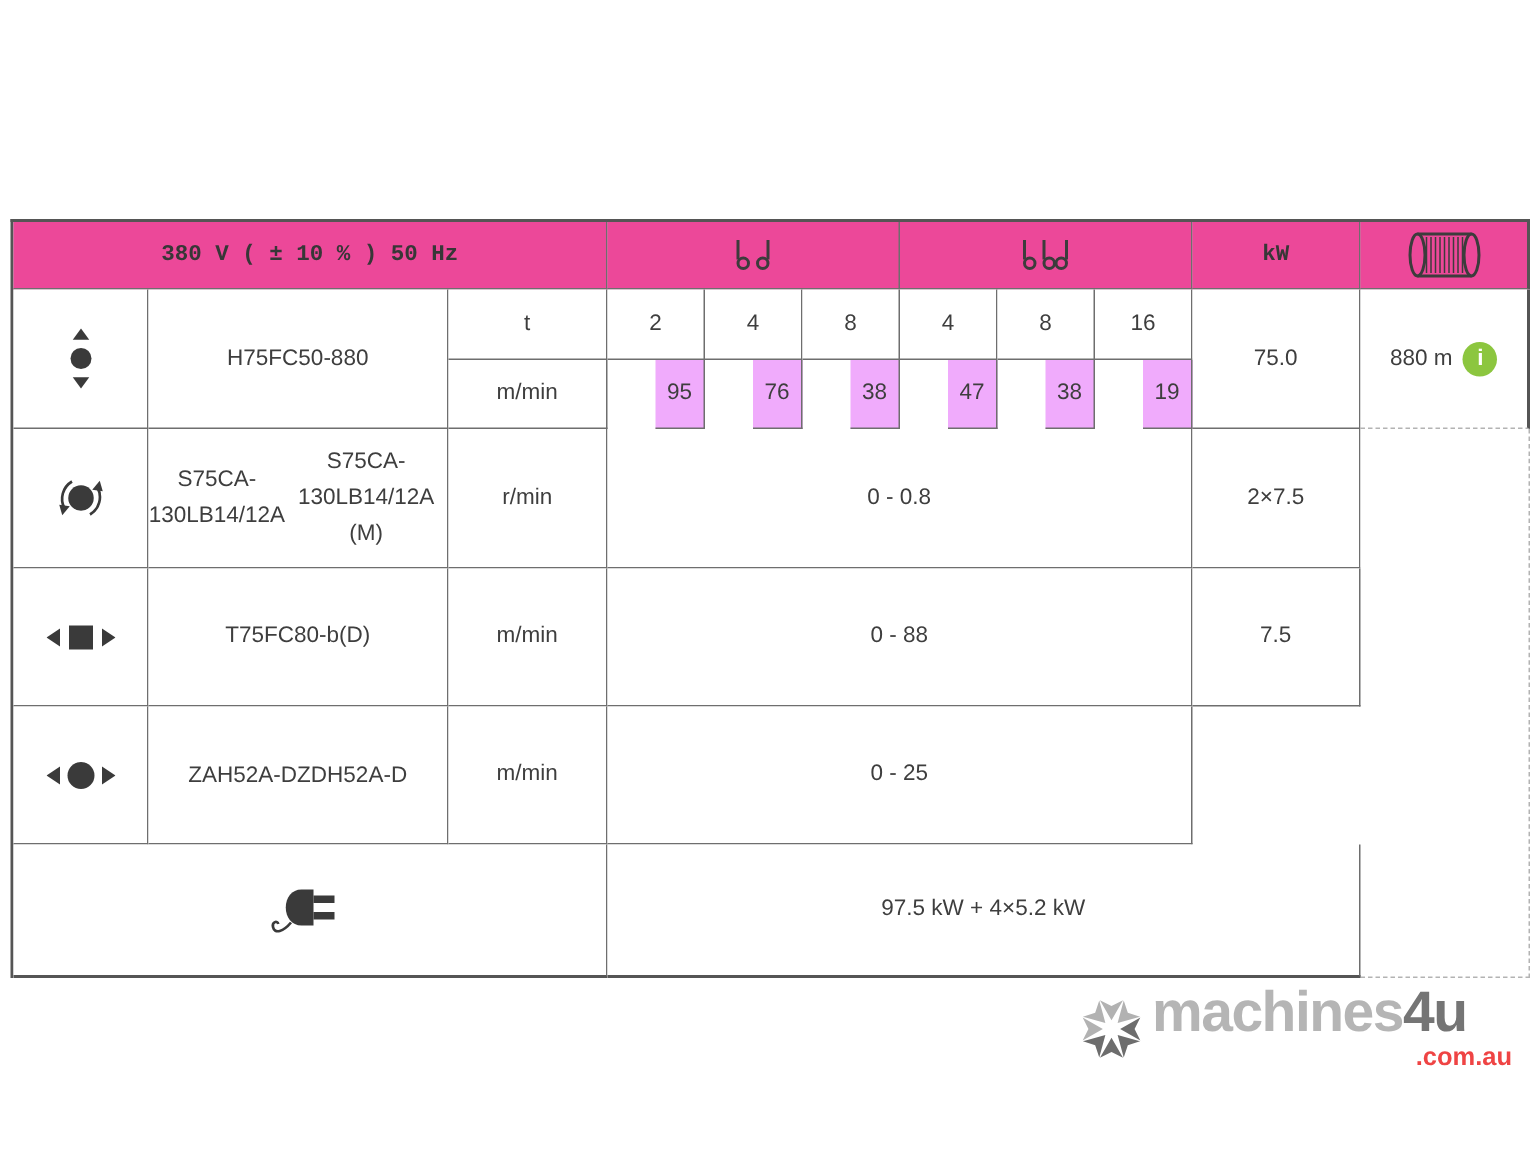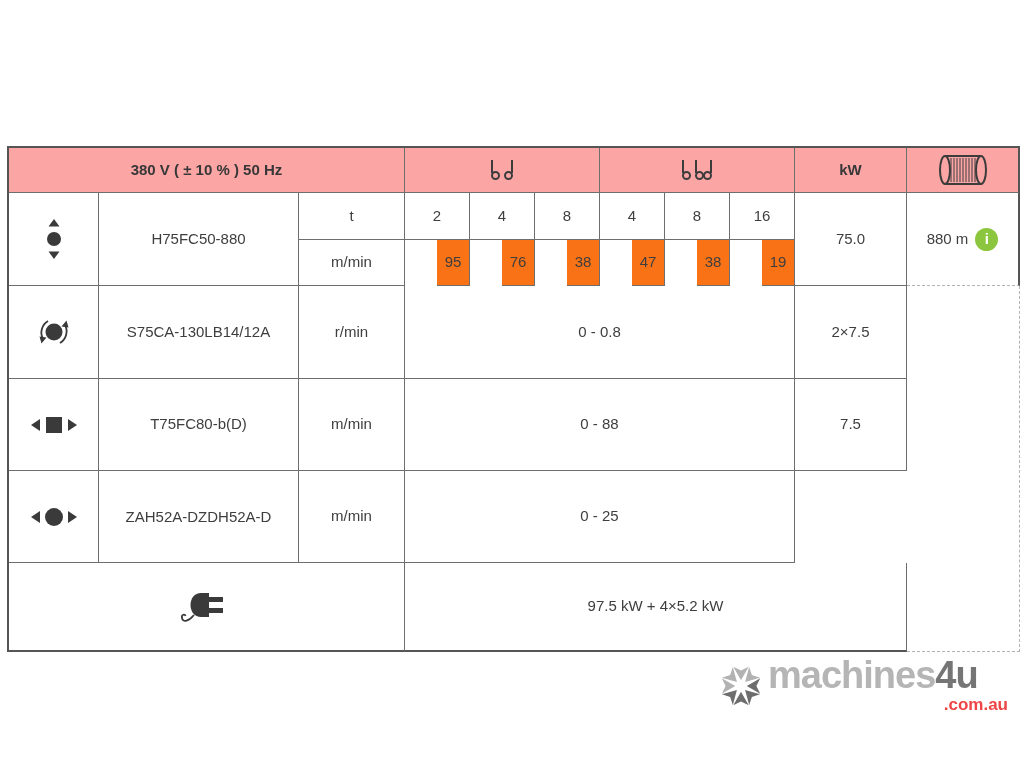--- a/index.html
+++ b/index.html
@@ -18,22 +18,22 @@
     font-size:15px;color:#3e3e3e;
   }
   .c{
     box-sizing:border-box;
     border-right:1px solid #6e6e6e;
     border-bottom:1px solid #6e6e6e;
     display:flex;align-items:center;justify-content:center;
     text-align:center;line-height:1.5;
     background:#ffffff;
   }
-  .green{background:#fca5a5;font-weight:bold;color:#373737;}
-  .gray{background:#f97316;margin-left:32px;}
+  .green{background:#ec4899;font-weight:bold;color:#373737;font-family:Liberation Mono, monospace;}
+  .gray{background:#f0abfc;margin-left:32px;}
   .r-outer{border-right:2px solid #555555;}
   .b-outer{border-bottom:2px solid #555555;text-align:center;}
   .b-dash{border-bottom:1px dashed #b3b3b3;}
   .dash-cell{border-right:1px dashed #b3b3b3;border-bottom:1px dashed #b3b3b3;}
   .two-line{flex-direction:row;line-height:1.6;}
   .cable{gap:7px;}
   .info{
     width:23px;height:23px;border-radius:50%;
     background:#8cc63f;color:#ffffff;
     display:flex;align-items:center;justify-content:center;
@@ -142,20 +142,21 @@
     <svg width="38" height="38" viewBox="0 0 38 38">
       <circle cx="19" cy="19" r="8.5" fill="#3a3a3a"></circle>
       <path d="M8,26 A13.5,13.5 0 0 1 13,8" fill="none" stroke="#3a3a3a" stroke-width="1.8"></path>
       <polygon points="4.5,23.5 11.5,24.5 6.5,30.5" fill="#3a3a3a"></polygon>
       <path d="M30,12 A13.5,13.5 0 0 1 25,30" fill="none" stroke="#3a3a3a" stroke-width="1.8"></path>
       <polygon points="33.5,14.5 26.5,13.5 31.5,7.5" fill="#3a3a3a"></polygon>
     </svg>
   </div>
   <div class="c two-line" style="grid-area:4/2/5/3">
     <span>S75CA-130LB14/12A</span>
+    <span>S75CA-130LB14/12A (M)</span>
   </div>
   <div class="c" style="grid-area:4/3/5/4">r/min</div>
   <div class="c" style="grid-area:4/4/5/10">0 - 0.8</div>
   <div class="c" style="grid-area:4/10/5/11">2×7.5</div>
 
   <div class="c dash-cell" style="grid-area:4/11/8/12"></div>
 
   <div class="c" style="grid-area:5/1/6/2">
     <svg width="46" height="20" viewBox="0 0 46 20" fill="#3a3a3a">
       <polygon points="0,10 9,4 9,16"></polygon>

